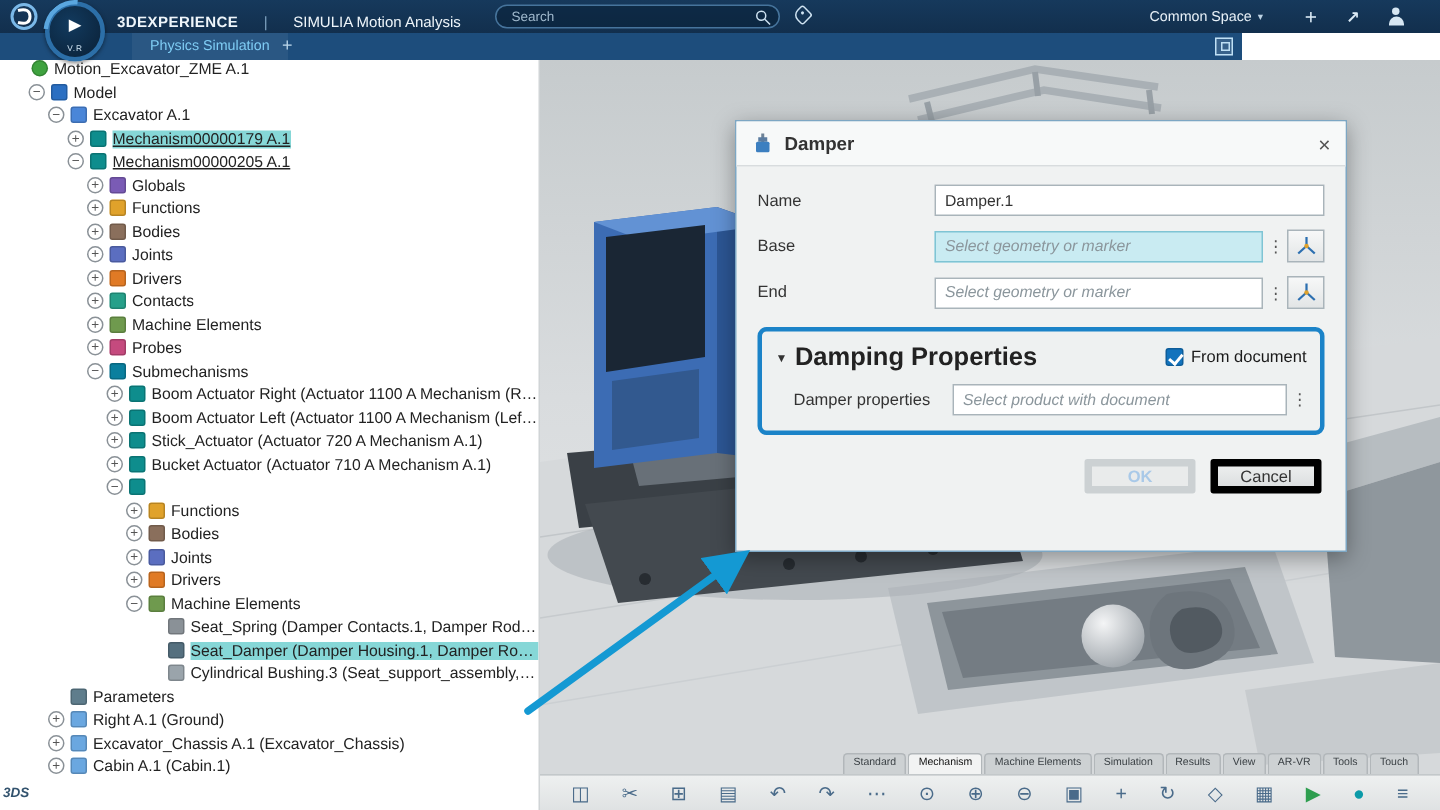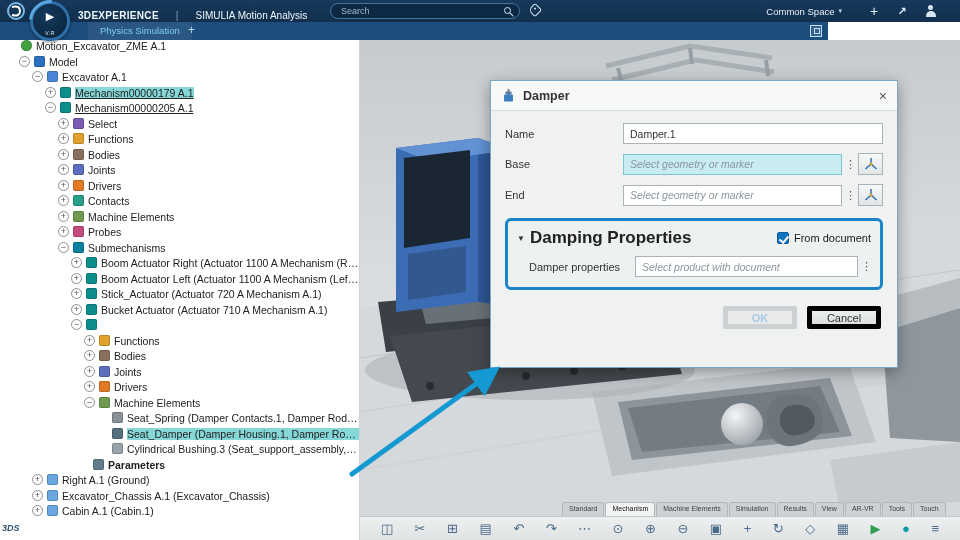--- a/index.html
+++ b/index.html
@@ -187,21 +187,21 @@
           <span class="tlabel hl ul">Mechanism00000179 A.1</span>
         </div>
         <div class="tree-row" style="padding-left: 45px;">
           <span class="expander">−</span>
           <span class="ticon ticon-mechanism"></span>
           <span class="tlabel ul">Mechanism00000205 A.1</span>
         </div>
         <div class="tree-row" style="padding-left: 58px;">
           <span class="expander">+</span>
           <span class="ticon ticon-globals"></span>
-          <span class="tlabel">Select</span>
+          <span class="tlabel">Globals</span>
         </div>
         <div class="tree-row" style="padding-left: 58px;">
           <span class="expander">+</span>
           <span class="ticon ticon-functions"></span>
           <span class="tlabel">Functions</span>
         </div>
         <div class="tree-row" style="padding-left: 58px;">
           <span class="expander">+</span>
           <span class="ticon ticon-bodies"></span>
           <span class="tlabel">Bodies</span>
@@ -293,21 +293,21 @@
         <div class="tree-row" style="padding-left: 97px;">
           <span class="expander hidden"></span>
           <span class="ticon ticon-damper"></span>
           <span class="tlabel hl">Seat_Damper (Damper Housing.1, Damper Rod.1)</span>
         </div>
         <div class="tree-row" style="padding-left: 97px;">
           <span class="expander hidden"></span>
           <span class="ticon ticon-bushing"></span>
           <span class="tlabel">Cylindrical Bushing.3 (Seat_support_assembly, Damper Housing.1)</span>
         </div>
-        <div class="tree-row" style="padding-left: 78px; font-weight: bold;">
+        <div class="tree-row" style="padding-left: 32px;">
           <span class="expander hidden"></span>
           <span class="ticon ticon-parameters"></span>
           <span class="tlabel">Parameters</span>
         </div>
         <div class="tree-row" style="padding-left: 32px;">
           <span class="expander">+</span>
           <span class="ticon ticon-part"></span>
           <span class="tlabel">Right A.1 (Ground)</span>
         </div>
         <div class="tree-row" style="padding-left: 32px;">

